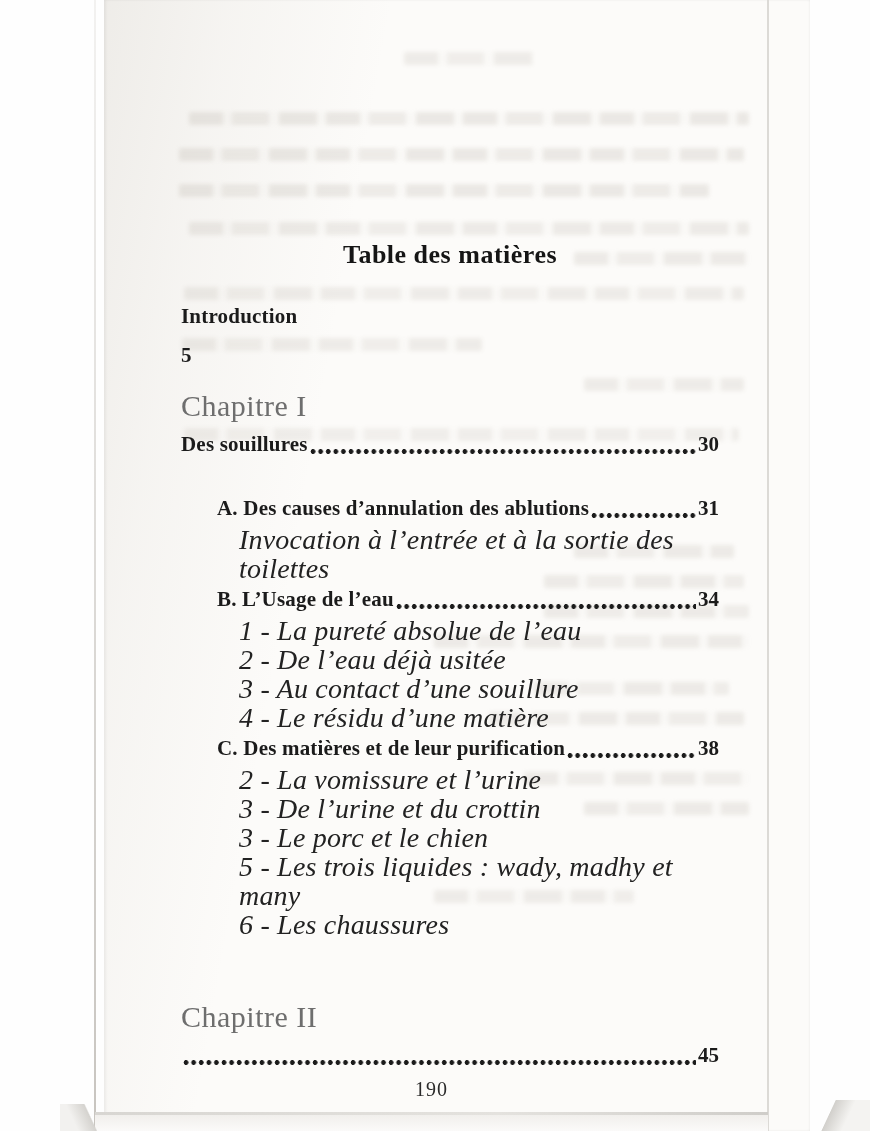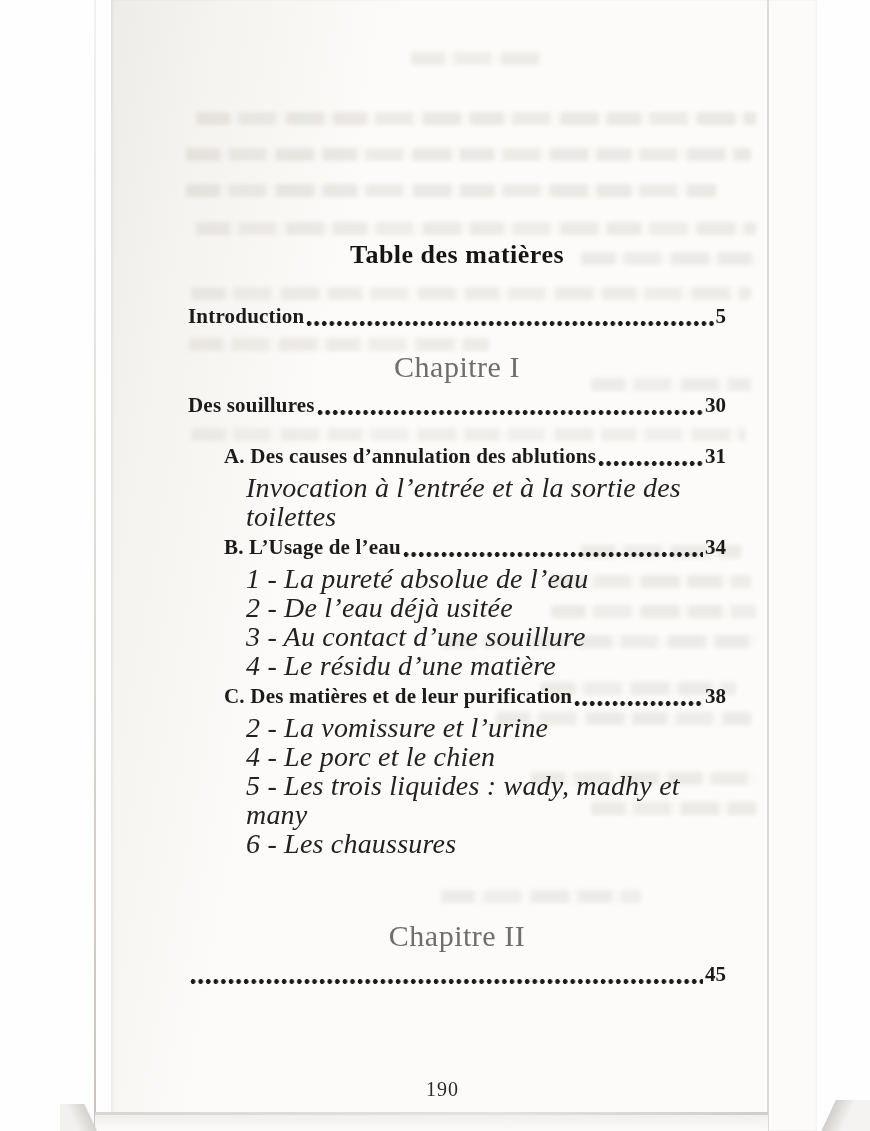--- a/index.html
+++ b/index.html
@@ -3,21 +3,21 @@
 <meta charset="utf-8">
 <style>
   html,body{margin:0;padding:0;}
   body{
     width:870px;height:1131px;position:relative;overflow:hidden;
     background:#fefefe;
     font-family:"Liberation Serif","DejaVu Serif",serif;
   }
   
   .page{
-    position:absolute;top:0;left:111px;width:706px;height:1131px;
+    position:absolute;top:0;left:104px;width:706px;height:1131px;
     background:
       linear-gradient(100deg, rgba(190,184,174,0.22) 0%, rgba(190,184,174,0.10) 14%, rgba(190,184,174,0.0) 32%),
       #fcfbf9;
     box-shadow:inset 2px 0 3px rgba(0,0,0,0.05), inset -1px 0 2px rgba(0,0,0,0.04);
   }
   .edge-left{position:absolute;top:0;left:94px;width:2px;height:1131px;background:linear-gradient(180deg, rgba(208,204,198,0.25), rgba(190,186,180,0.85));}
   .edge-right{position:absolute;top:0;left:767px;width:2px;height:1131px;background:#dcdad6;}
   .edge-bottom{position:absolute;left:95px;top:1112px;width:673px;height:3px;background:linear-gradient(90deg,#d8d6d2,#e4e2de 60%,#cfcdc9);}
   .below-page{position:absolute;left:95px;top:1115px;width:673px;height:16px;background:linear-gradient(180deg,#f1efec,#fbfaf9);}
   .corner-br{position:absolute;left:790px;top:1100px;width:80px;height:31px;background:linear-gradient(115deg,transparent 48%,#d2d0cc 49%,#f4f3f1 70%);}
@@ -39,33 +39,33 @@
     letter-spacing:0.5px;color:#151515;
   }
   .row{display:flex;align-items:baseline;font-weight:bold;font-size:21px;line-height:33px;color:#1b1b1b;}
   .row .lbl{white-space:nowrap;letter-spacing:0.2px;}
   .row .pg{white-space:nowrap;}
   .dots{
     flex:1;align-self:flex-end;height:7px;margin:0 2px 6px 2px;
     background-image:radial-gradient(circle at 3px 3.5px, #1b1b1b 2.1px, transparent 2.7px);
     background-size:7.6px 7px;background-repeat:repeat-x;background-position:left bottom;
   }
-  .r-main{margin-top:28px;}
+  .r-main{margin-top:28px;flex-direction:column;}
   .r-sec{margin-left:36px;}
   .chapter{
-    text-align:center;font-size:30px;line-height:44px;color:#6e6e6e;
+    font-size:30px;line-height:44px;color:#6e6e6e;
     letter-spacing:0.5px;
   }
   .chap1{margin-top:12px;}
   .chap2{margin-top:56px;}
   .r-ital{font-style:italic;font-size:28px;line-height:29px;margin-left:58px;color:#222;letter-spacing:0.2px;}
-  .mt-a{margin-top:18px;}
+  .mt-a{margin-top:31px;}
   .mt-b{margin-top:20px;}
   .footer{
-    position:absolute;top:1078px;left:106px;width:673px;text-align:center;
+    position:absolute;top:1078px;left:95px;width:673px;text-align:center;
     font-size:20px;color:#2b2b2b;letter-spacing:1px;
   }
 </style>
 </head>
 <body>
 
 <div class="page">
 
   <div class="ghost" style="top:52px;left:300px;width:130px;opacity:.45"></div>
   <div class="ghost" style="top:112px;left:85px;width:560px"></div>
@@ -124,21 +124,22 @@
     <div class="r-ital">3 - Au contact d’une souillure</div>
     <div class="r-ital">4 - Le résidu d’une matière</div>
 
     <div class="row r-sec">
       <span class="lbl">C. Des matières et de leur purification</span>
       <span class="dots"></span>
       <span class="pg">38</span>
     </div>
 
     <div class="r-ital">2 - La vomissure et l’urine</div>
-    <div class="r-ital">4 - Le porc et le chien</div>
+    <div class="r-ital">3 - De l’urine et du crottin</div>
+    <div class="r-ital">3 - Le porc et le chien</div>
     <div class="r-ital">5 - Les trois liquides : wady, madhy et many</div>
     <div class="r-ital">6 - Les chaussures</div>
 
     <div class="chapter chap2">Chapitre II</div>
 
     <div class="row">
       <span class="dots"></span>
       <span class="pg">45</span>
     </div>
 

